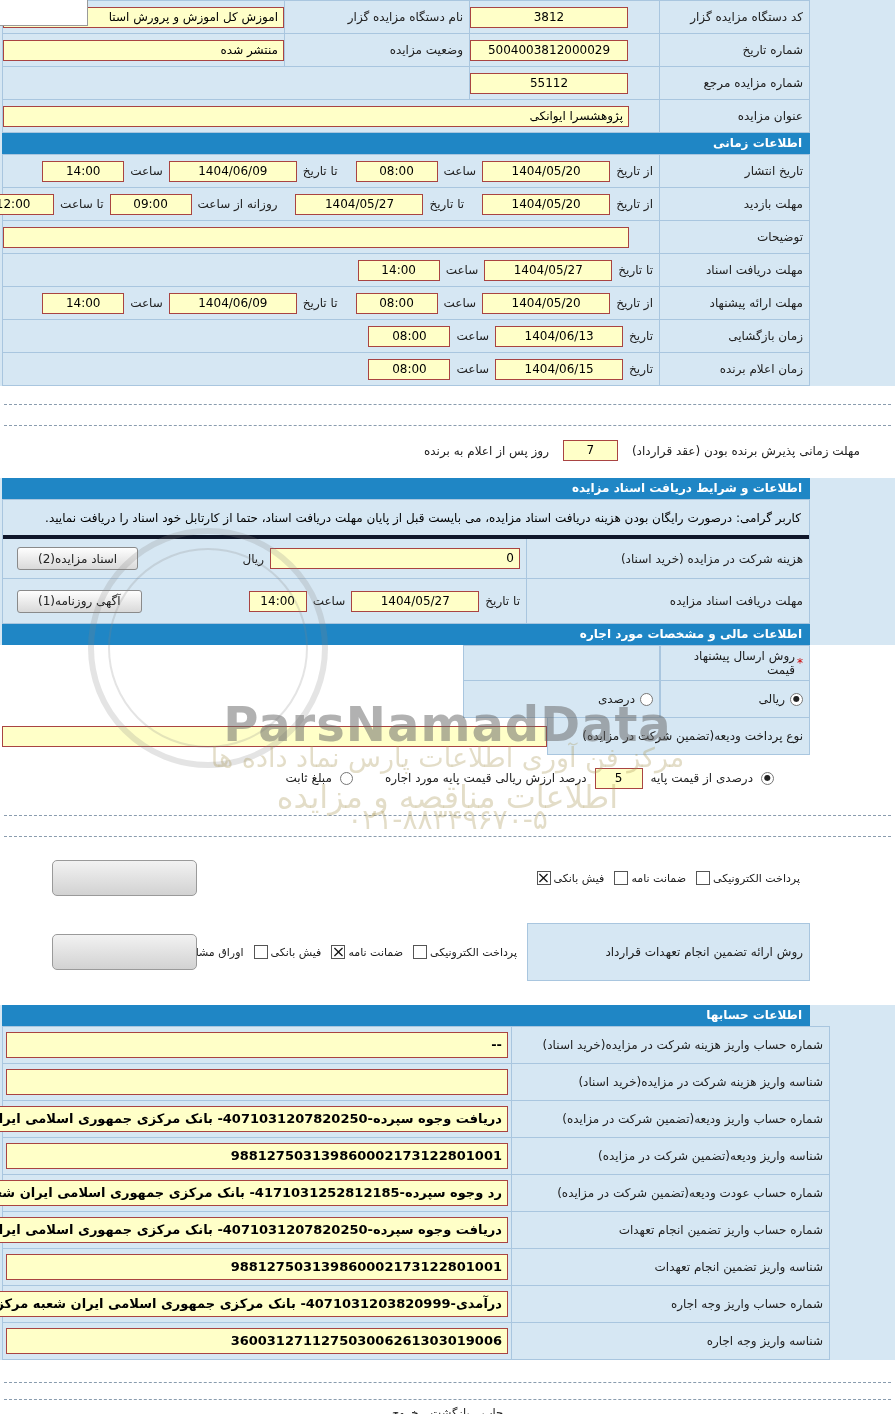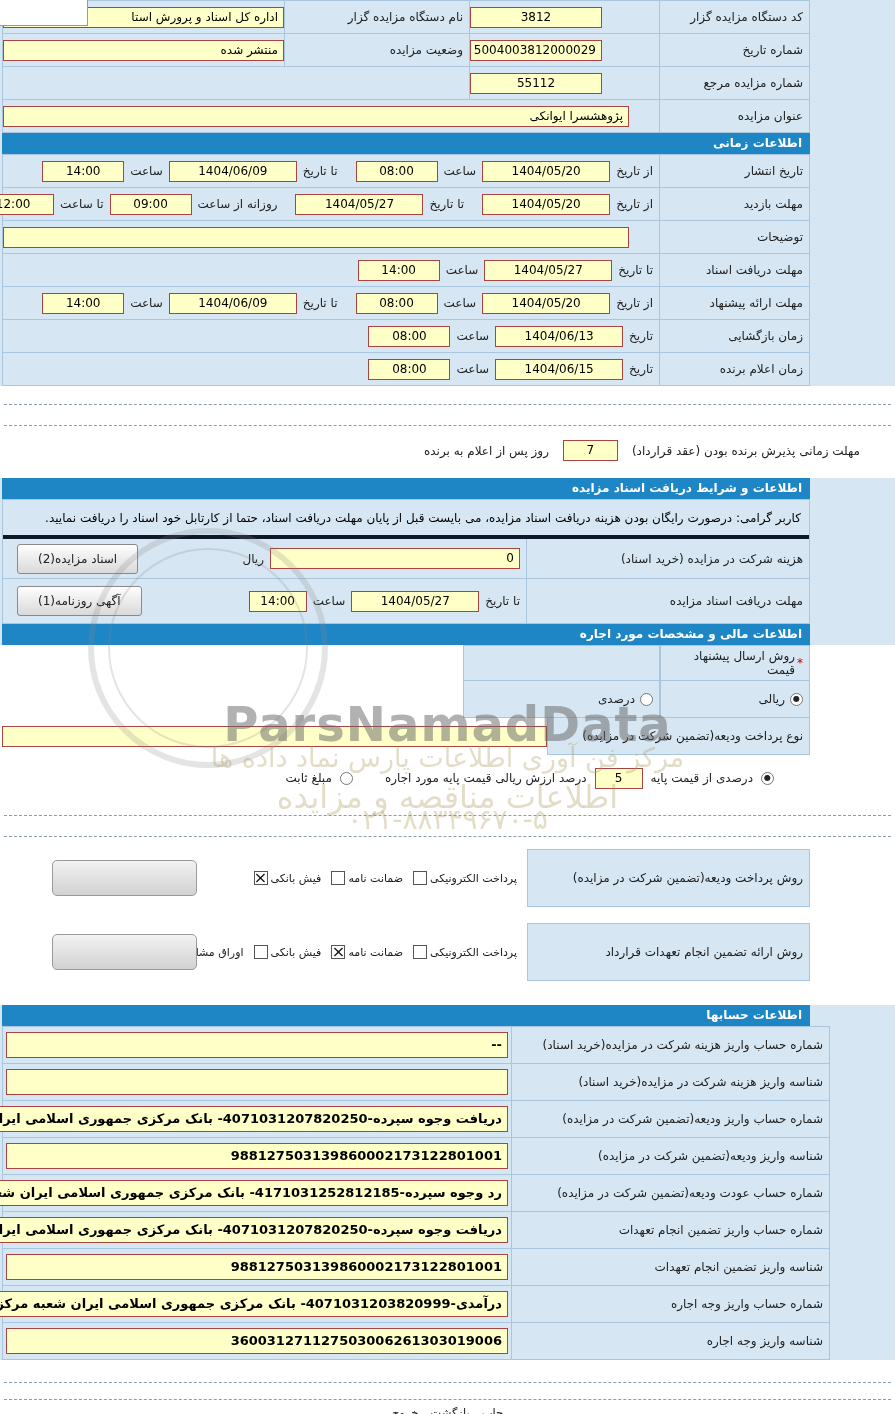--- a/index.html
+++ b/index.html
@@ -18,21 +18,21 @@
         border-left:1px solid #a9c6df;flex:none;color:#222}
   .w150{width:150px}.w185{width:185px}.w190{width:190px}
   .w263{width:263px}.w283{width:283px}.w318{width:318px}
   .valc{height:100%;display:flex;align-items:center;justify-content:flex-end;
         padding:0;flex:none;border-left:1px solid #a9c6df}
   .valc.noline{border-left:none}
   .grow{flex:1}
   .fld{background:#ffffc8;border:1px solid #a94442;height:21px;line-height:19px;
        padding:0 5px;white-space:nowrap;overflow:hidden;font-size:12px;color:#000}
   .fld.center{text-align:center}
-  .fld.w158{width:132px}.fld.full{width:100%}
+  .fld.w158{width:158px}.fld.full{width:100%}
   .fld.date{width:128px;text-align:center;flex:none}
   .fld.time{width:82px;text-align:center;flex:none}
   .fld.tiny{width:55px;text-align:center;flex:none}
   .fld.narrow{width:58px;text-align:center;flex:none}
   .fld.wide-gap{width:calc(100% - 30px)}
   .content{flex:1;display:flex;align-items:center;gap:6px;padding:0 6px;height:100%}
   .sub{white-space:nowrap;color:#222}
   .grp{margin-right:12px}
   .dash{border-top:1px dashed #8a9cae;height:0;margin:0 4px}
   
@@ -40,21 +40,21 @@
   .wz1{height:92px;padding-top:18px}
   .wz1 .dash + .dash{margin-top:20px}
   .accept{display:flex;align-items:center;gap:14px;margin:14px 35px 0 85px}
   
   .warnrow{height:39px;display:flex;align-items:center;padding:0 8px;
            color:#000000;border-bottom:4px solid #0f172a}
   .docrow{display:flex;align-items:center;border-bottom:1px solid #a9c6df}
   .h40{height:40px}.h45{height:45px}
   .fld.fee{width:250px;flex:none;text-align:right}
   .btn{background:linear-gradient(#fefefe,#d9d9d9);border:1px solid #8a8a8a;border-radius:3px;
-       height:30px;padding:0 20px;display:inline-flex;align-items:center;white-space:nowrap;
+       height:23px;padding:0 20px;display:inline-flex;align-items:center;white-space:nowrap;
        margin-right:auto;margin-left:8px;color:#222;cursor:pointer}
   
   .fin{background:#fff;height:360px}
   .finrow{display:flex;align-items:center;margin:0 85px 0 2px}
   .fincell{border:1px solid #a9c6df;background:#d6e7f3;height:100%;
            display:flex;align-items:center;padding:0 6px;flex:none}
   .h36{height:36px}.h38{height:38px;margin-top:-1px}.h46{height:46px}
   .w197{width:197px}
   .req{color:#cc0000;margin-left:2px}
   .radio{width:13px;height:13px;border:1px solid #777;border-radius:50%;background:#fff;
@@ -107,21 +107,21 @@
 <body>
 
 <div class="tbl">
   <div class="trow">
     <div class="lblc w150">کد دستگاه مزایده گزار</div>
     <div class="valc w190">
         <div class="fld w158 center">3812</div>
       </div>
     <div class="lblc w185">نام دستگاه مزایده گزار</div>
     <div class="valc grow noline">
-        <div class="fld full">اداره کل اسناد و پرورش استا</div>
+        <div class="fld full">اموزش کل اموزش و پرورش استا</div>
       </div>
   </div>
   <div class="trow">
     <div class="lblc w150">شماره تاریخ</div>
     <div class="valc w190">
         <div class="fld w158 center">5004003812000029</div>
       </div>
     <div class="lblc w185">وضعیت مزایده</div>
     <div class="valc grow noline">
         <div class="fld full">منتشر شده</div>
@@ -287,21 +287,20 @@
     <span class="fld tiny" style="width:48px">5</span>
     <span class="sub">درصد ارزش ریالی قیمت پایه مورد اجاره</span>
     <span class="radio" style="margin-right:24px"></span>
     <span class="sub">مبلغ ثابت</span>
   </div>
   <div class="findash">
     <div class="dash"></div>
     <div class="dash"></div>
   </div>
   <div class="cbrow">
-    <div class="lblcell w283">روش پرداخت ودیعه(تضمین شرکت در مزایده)</div>
     <div class="cbwrap">
       <span class="cbitem">
         <span>پرداخت الکترونیکی</span>
         <span class="cb"></span>
       </span>
       <span class="cbitem">
         <span>ضمانت نامه</span>
         <span class="cb"></span>
       </span>
       <span class="cbitem">

